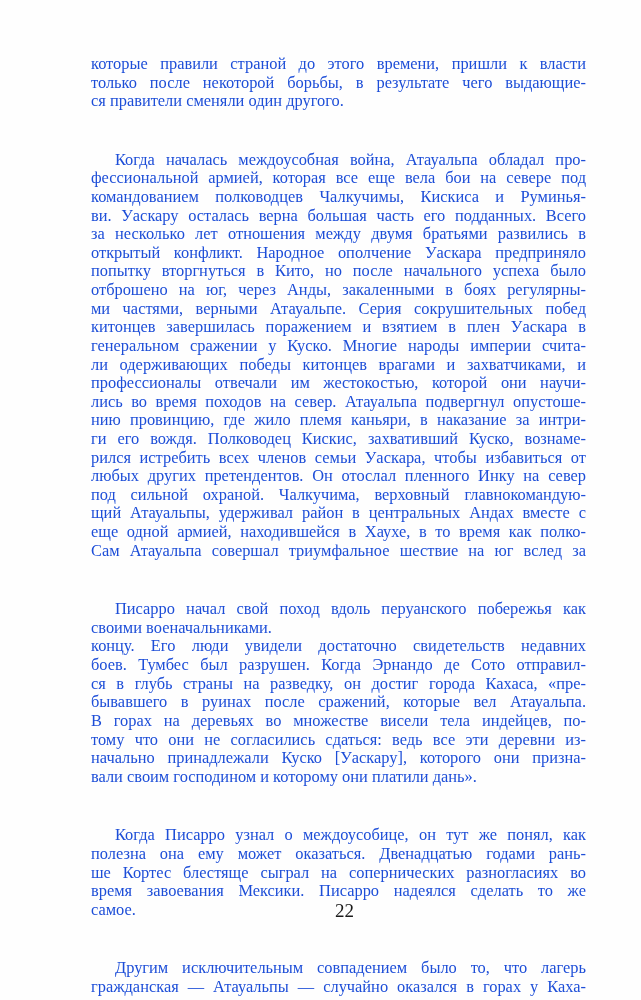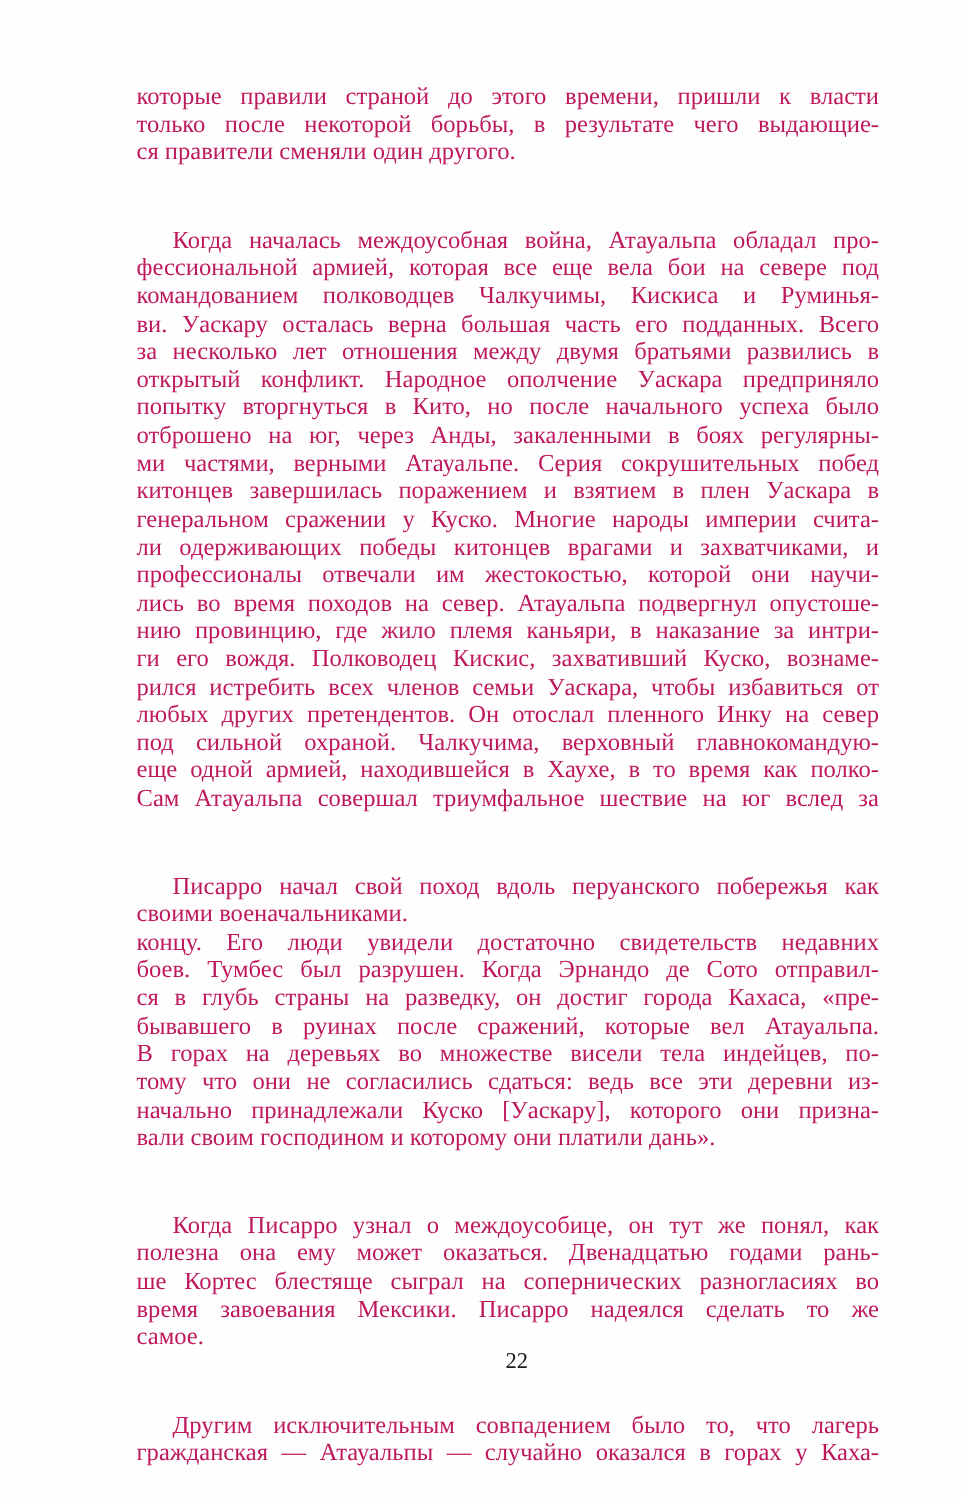--- a/index.html
+++ b/index.html
@@ -3,31 +3,31 @@
 <meta charset="utf-8">
 <style>
   html, body { margin: 0; padding: 0; background: #ffffff; }
   body { width: 641px; height: 1000px; position: relative; overflow: hidden; }
   .page {
     position: absolute; left: 0; top: 0; width: 641px; height: 1000px; background: #fefefe;
   }
   .text-block {
     position: absolute; left: 91px; top: 55px; width: 495px;
     font-family: "Liberation Serif", "DejaVu Serif", serif;
-    font-size: 16.4px; line-height: 18.62px; color: #be185d;
+    font-size: 16.4px; line-height: 18.62px; color: #1d4ed8;
   }
   .line {
     display: block; height: 18.62px; white-space: nowrap;
     text-align: justify; text-align-last: justify;
   }
   .line.last { text-align-last: left; }
   .line.indent { padding-left: 24px; margin-top: 40px; }
   .page-number {
     position: absolute; left: 0; width: 641px; top: 900px; text-align: center;
-    font-family: "Liberation Serif", "DejaVu Serif", serif; font-size: 15px; color: #1a1a1a;
+    font-family: "Liberation Serif", "DejaVu Serif", serif; font-size: 19px; color: #1a1a1a;
     padding-left: 48px; box-sizing: border-box;
   }
 </style>
 </head>
 <body>
 
 <div class="page">
   <div class="text-block" id="text-block">
       <span class="line">которые правили страной до этого времени, пришли к власти</span>
       <span class="line">только после некоторой борьбы, в результате чего выдающие-</span>
@@ -44,20 +44,21 @@
       <span class="line">китонцев завершилась поражением и взятием в плен Уаскара в</span>
       <span class="line">генеральном сражении у Куско. Многие народы империи счита-</span>
       <span class="line">ли одерживающих победы китонцев врагами и захватчиками, и</span>
       <span class="line">профессионалы отвечали им жестокостью, которой они научи-</span>
       <span class="line">лись во время походов на север. Атауальпа подвергнул опустоше-</span>
       <span class="line">нию провинцию, где жило племя каньяри, в наказание за интри-</span>
       <span class="line">ги его вождя. Полководец Кискис, захвативший Куско, вознаме-</span>
       <span class="line">рился истребить всех членов семьи Уаскара, чтобы избавиться от</span>
       <span class="line">любых других претендентов. Он отослал пленного Инку на север</span>
       <span class="line">под сильной охраной. Чалкучима, верховный главнокомандую-</span>
+      <span class="line">щий Атауальпы, удерживал район в центральных Андах вместе с</span>
       <span class="line">еще одной армией, находившейся в Хаухе, в то время как полко-</span>
       <span class="line">Сам Атауальпа совершал триумфальное шествие на юг вслед за</span>
       <span class="line indent">Писарро начал свой поход вдоль перуанского побережья как</span>
       <span class="line last">своими военачальниками.</span>
       <span class="line">концу. Его люди увидели достаточно свидетельств недавних</span>
       <span class="line">боев. Тумбес был разрушен. Когда Эрнандо де Сото отправил-</span>
       <span class="line">ся в глубь страны на разведку, он достиг города Кахаса, «пре-</span>
       <span class="line">бывавшего в руинах после сражений, которые вел Атауальпа.</span>
       <span class="line">В горах на деревьях во множестве висели тела индейцев, по-</span>
       <span class="line">тому что они не согласились сдаться: ведь все эти деревни из-</span>

